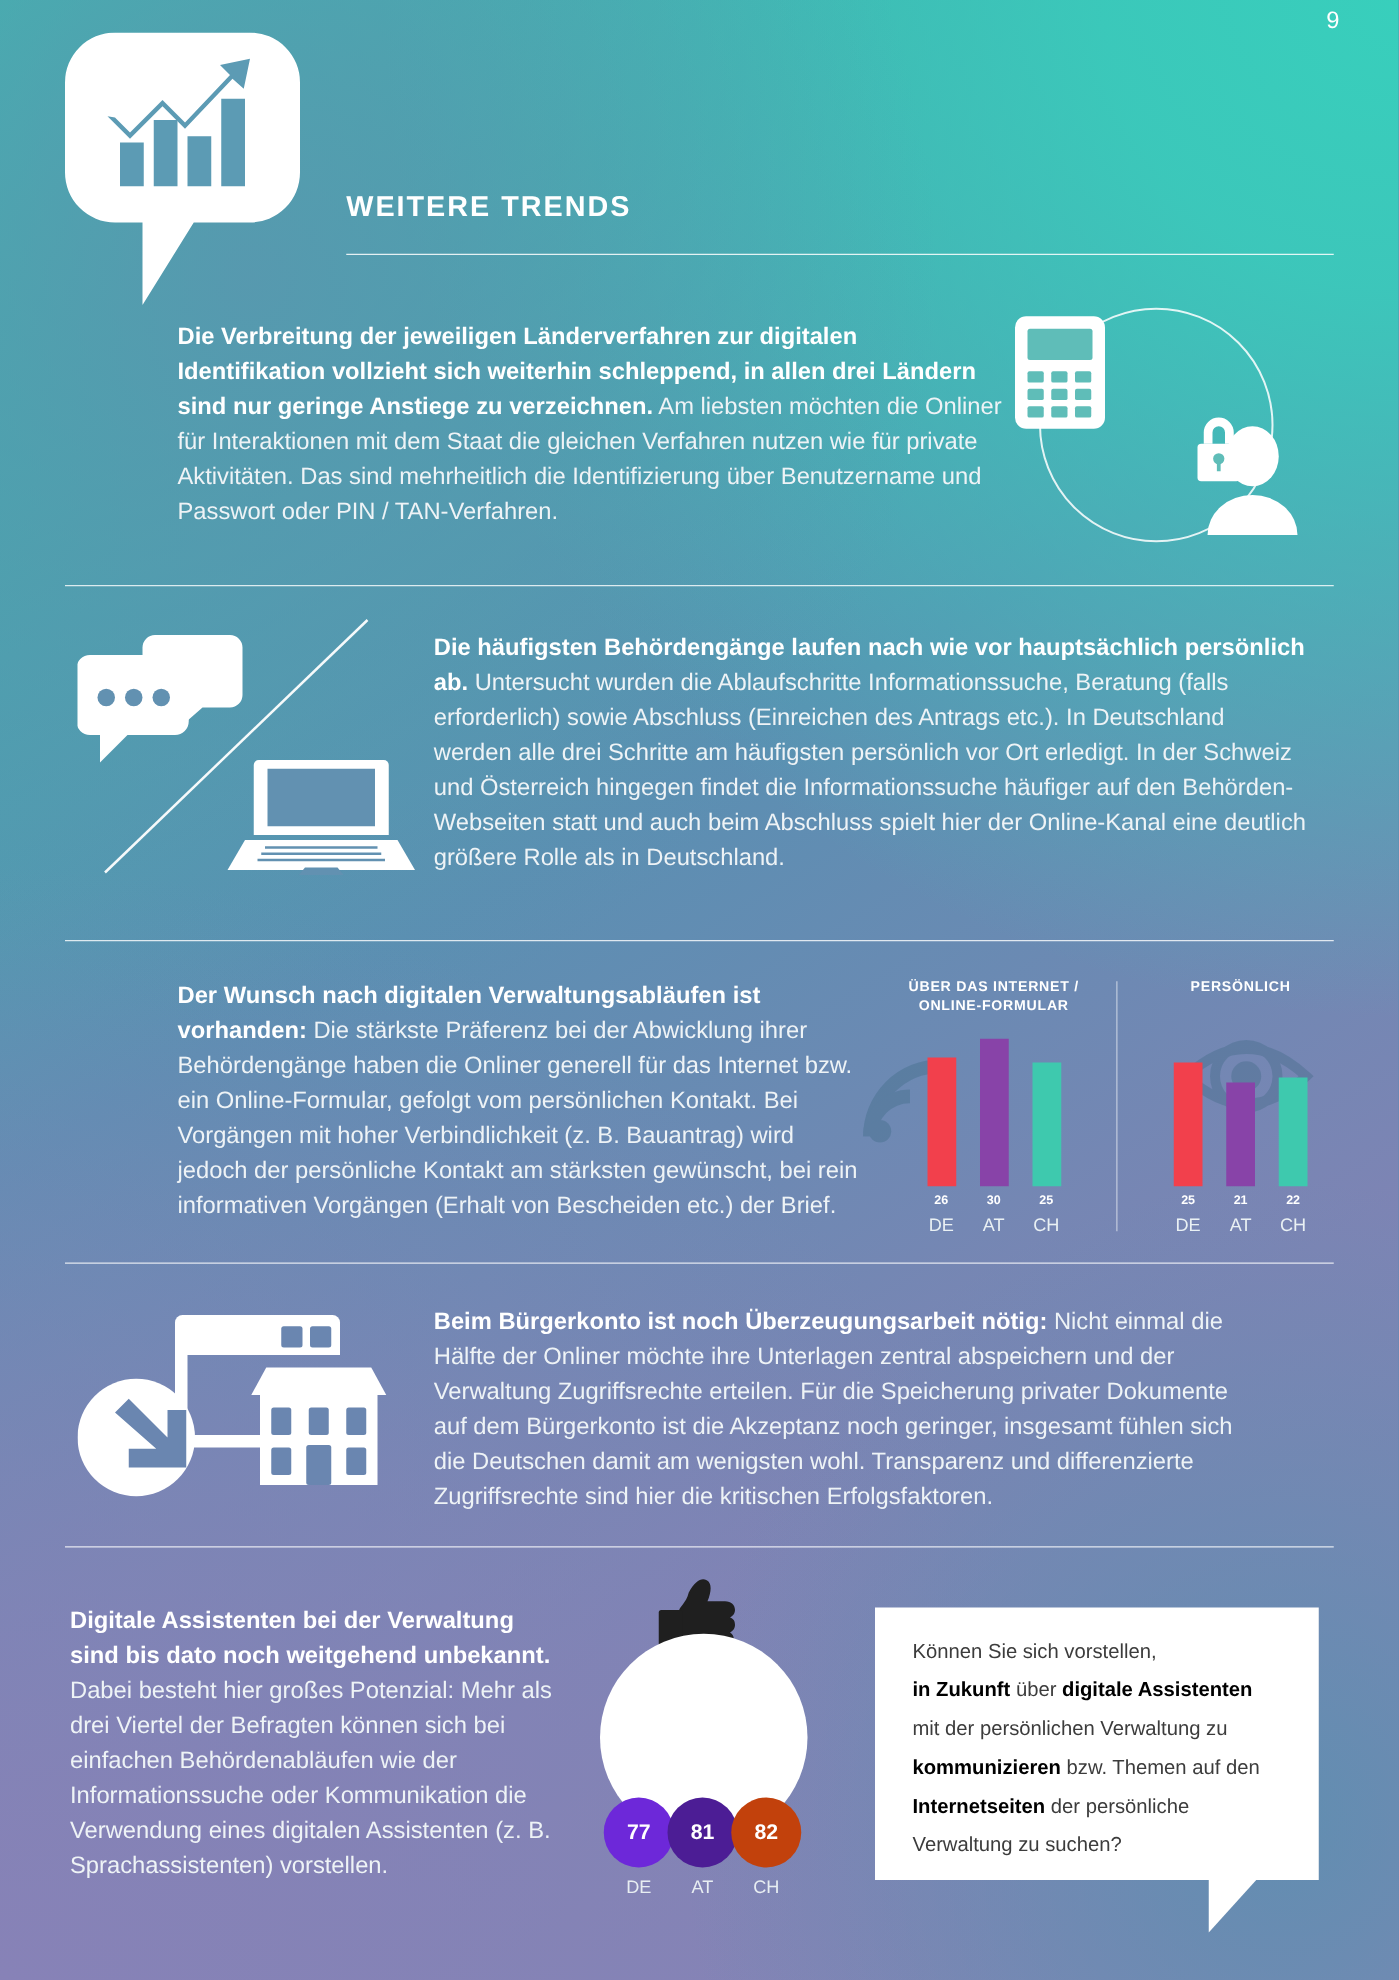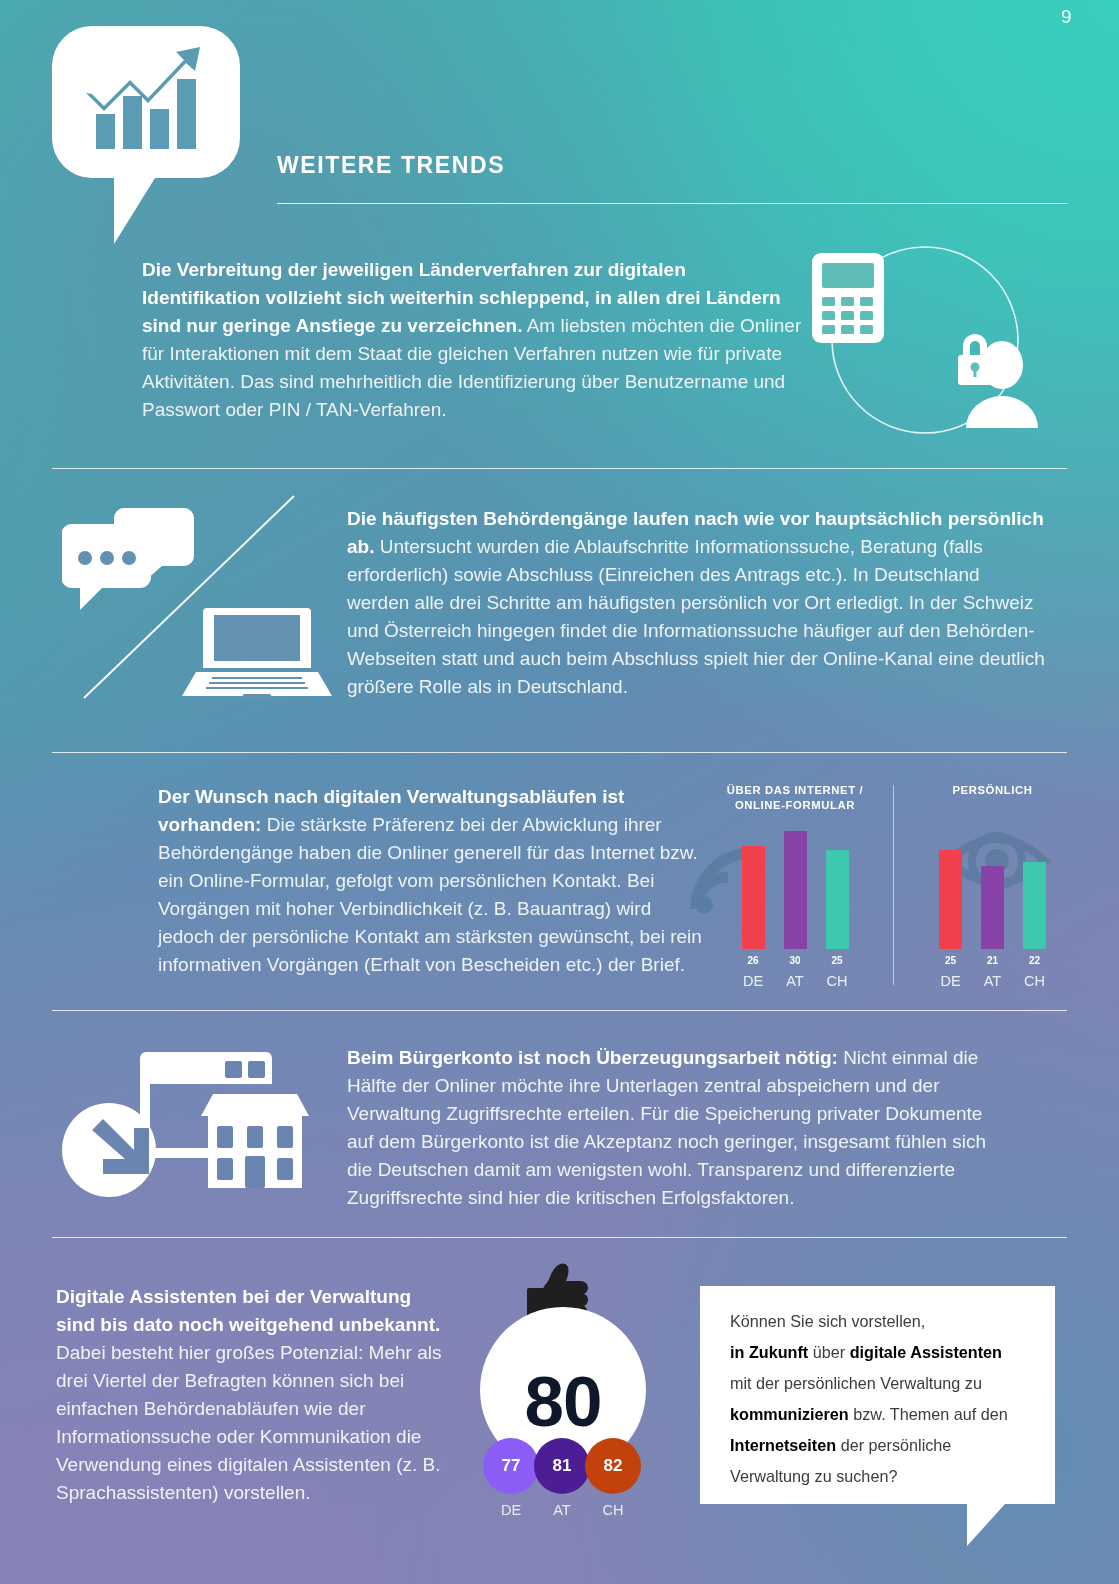--- a/index.html
+++ b/index.html
@@ -47,21 +47,21 @@
 
   
   .b1-text { position:absolute; left:142px; top:256px; width:660px; }
   .b1-icon { position:absolute; left:800px; top:243px; width:250px; height:195px; }
 
   
   .b2-icon { position:absolute; left:62px; top:488px; width:278px; height:222px; }
   .b2-text { position:absolute; left:347px; top:505px; width:700px; }
 
   
-  .b3-text { position:absolute; left:142px; top:783px; width:545px;margin-left:16px; }
+  .b3-text { position:absolute; left:142px; top:783px; width:545px; }
   .b3-charts { position:absolute; left:700px; top:783px; width:380px; height:215px; }
   .chartcol { position:absolute; top:0; }
   .chartcol.left { left:0px; width:190px; }
   .chartcol.right { left:205px; width:175px; }
   .chart-title {
     color:#ffffff; font-size:11.3px; font-weight:bold; letter-spacing:.6px;
     text-align:center; line-height:15px; text-transform:uppercase;
   }
   .chart-sep { position:absolute; left:193px; top:2px; width:1px; height:200px; background:rgba(255,255,255,.55); }
   .plot { position:absolute; left:0; right:0; top:38px; height:128px; }
@@ -80,21 +80,21 @@
   .b5-text { position:absolute; left:56px; top:1283px; width:390px; }
   .b5-circlewrap { position:absolute; left:470px; top:1262px; width:185px; height:250px; }
   .thumb { position:absolute; left:55px; top:0px; width:70px; height:62px; }
   .bigcircle {
     position:absolute; left:10px; top:45px; width:166px; height:166px;
     background:#ffffff; border-radius:50%;
   }
   .bignum {
     position:absolute; left:10px; top:56px; width:166px; height:166px;
     display:flex; align-items:center; justify-content:center;
-    color:#0f172a; font-size:71px; font-weight:bold; letter-spacing:-1px;
+    color:#ffffff; font-size:71px; font-weight:bold; letter-spacing:-1px;
   }
   .badges { position:absolute; left:13px; top:176px; display:flex; gap:-4px; }
   .badge-item { position:relative; width:51px; }
   .badge {
     width:56px; height:56px; border-radius:50%;
     display:flex; align-items:center; justify-content:center;
     color:#ffffff; font-size:17px; font-weight:bold;
   }
   .badge-cc { text-align:center; width:56px; color:#e8eef2; font-size:14.5px; margin-top:8px; }
 
@@ -344,21 +344,21 @@
           <path d="M26 12 c5 -9 10 -12 14 -10 c5 2 4 10 1 17 h14 c5 0 8 3 8 7 c0 3 -2 5 -4 6 c3 1 4 3 4 6 c0 3 -2 5 -4 6 c2 1 3 3 3 5 c0 3 -2 5 -5 6 c2 1 2 3 2 4 c0 3 -3 5 -7 5 h-26 c-4 0 -8 -2 -8 -6 v-30 c0 -5 6 -7 8 -16 z"></path>
           <rect x="2" y="26" width="19" height="36" rx="2"></rect>
         </g>
         <circle cx="11" cy="55" r="3" fill="#ffffff"></circle>
       </svg>
     </div>
     <div class="bigcircle"></div>
     <div class="bignum">80</div>
     <div class="badges">
       <div class="badge-item">
-        <div class="badge" style="background:#8b5cf6">77</div>
+        <div class="badge" style="background:#6d28d9">77</div>
         <div class="badge-cc">DE</div>
       </div>
       <div class="badge-item">
         <div class="badge" style="background:#4c1d95">81</div>
         <div class="badge-cc">AT</div>
       </div>
       <div class="badge-item">
         <div class="badge" style="background:#c2410c">82</div>
         <div class="badge-cc">CH</div>
       </div>

